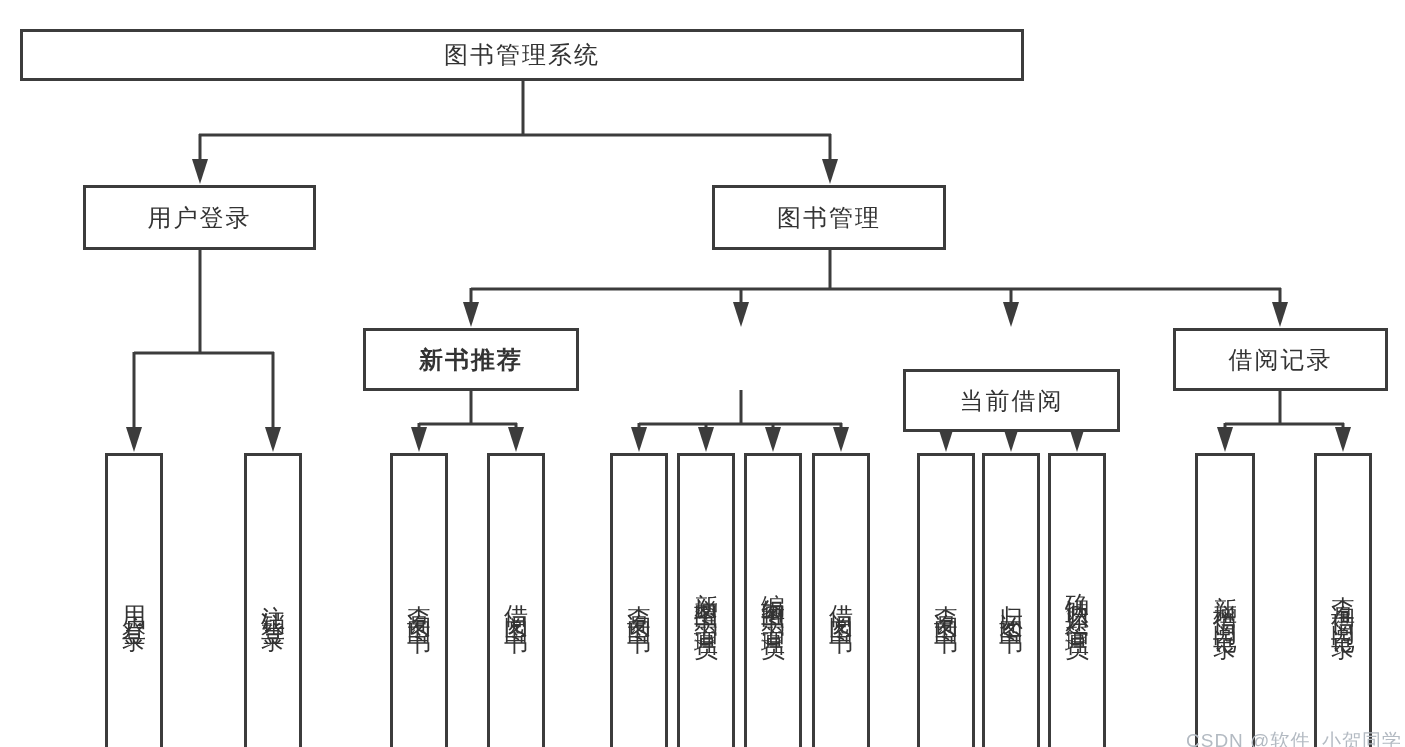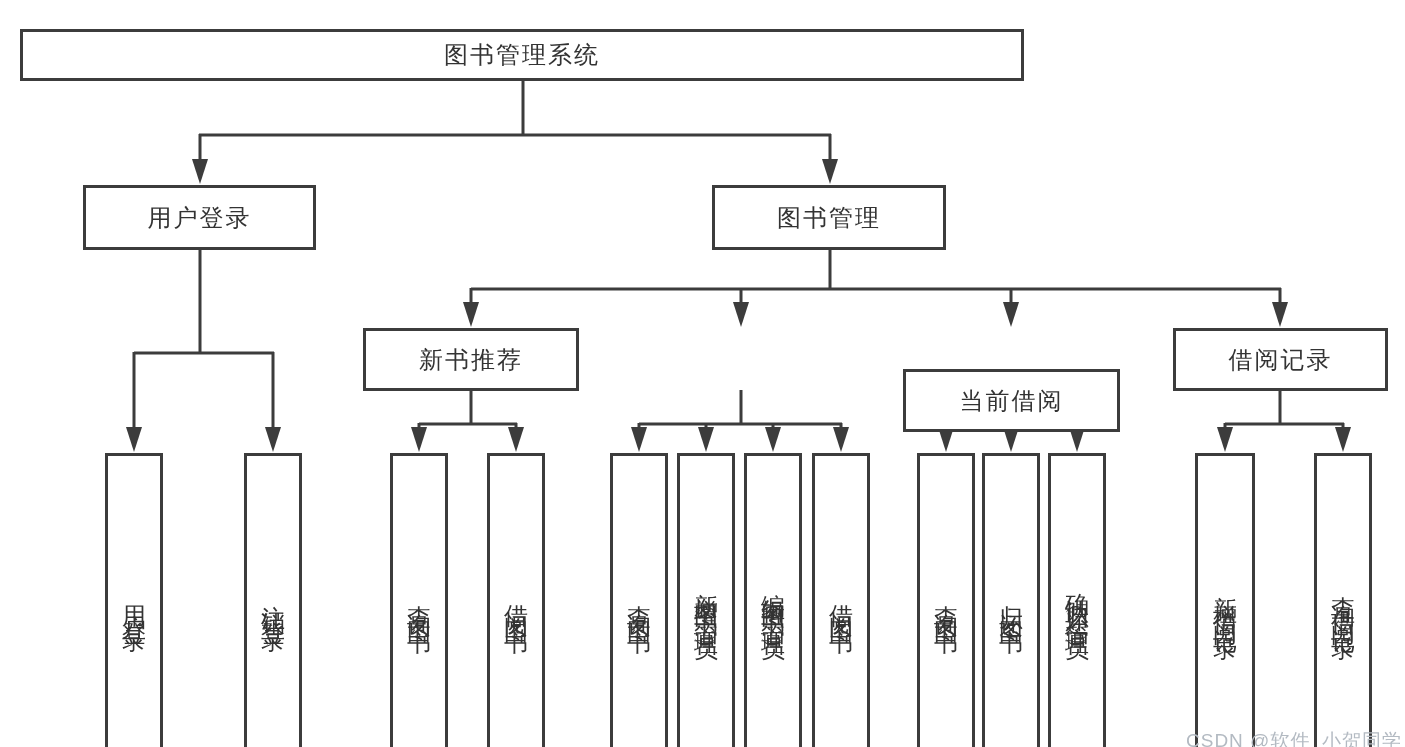--- a/index.html
+++ b/index.html
@@ -61,21 +61,21 @@
     <span>图书管理系统</span>
   </div>
 
   <div class="box" style="left:83px;top:169px;width:233px;height:65px;">
     <span>用户登录</span>
   </div>
   <div class="box" style="left:712px;top:169px;width:234px;height:65px;">
     <span>图书管理</span>
   </div>
 
-  <div class="box" style="left:363px;top:312px;width:216px;height:63px;">
+  <div class="box" style="left:363px;top:312px;width:216px;height:63px;font-weight:bold;">
     <span>新书推荐</span>
   </div>
   <div class="box" style="left:903px;top:312px;width:217px;height:63px;margin-top:41px;">
     <span>当前借阅</span>
   </div>
   <div class="box" style="left:1173px;top:312px;width:215px;height:63px;">
     <span>借阅记录</span>
   </div>
 
   <div class="box leaf" style="left:105px;">

